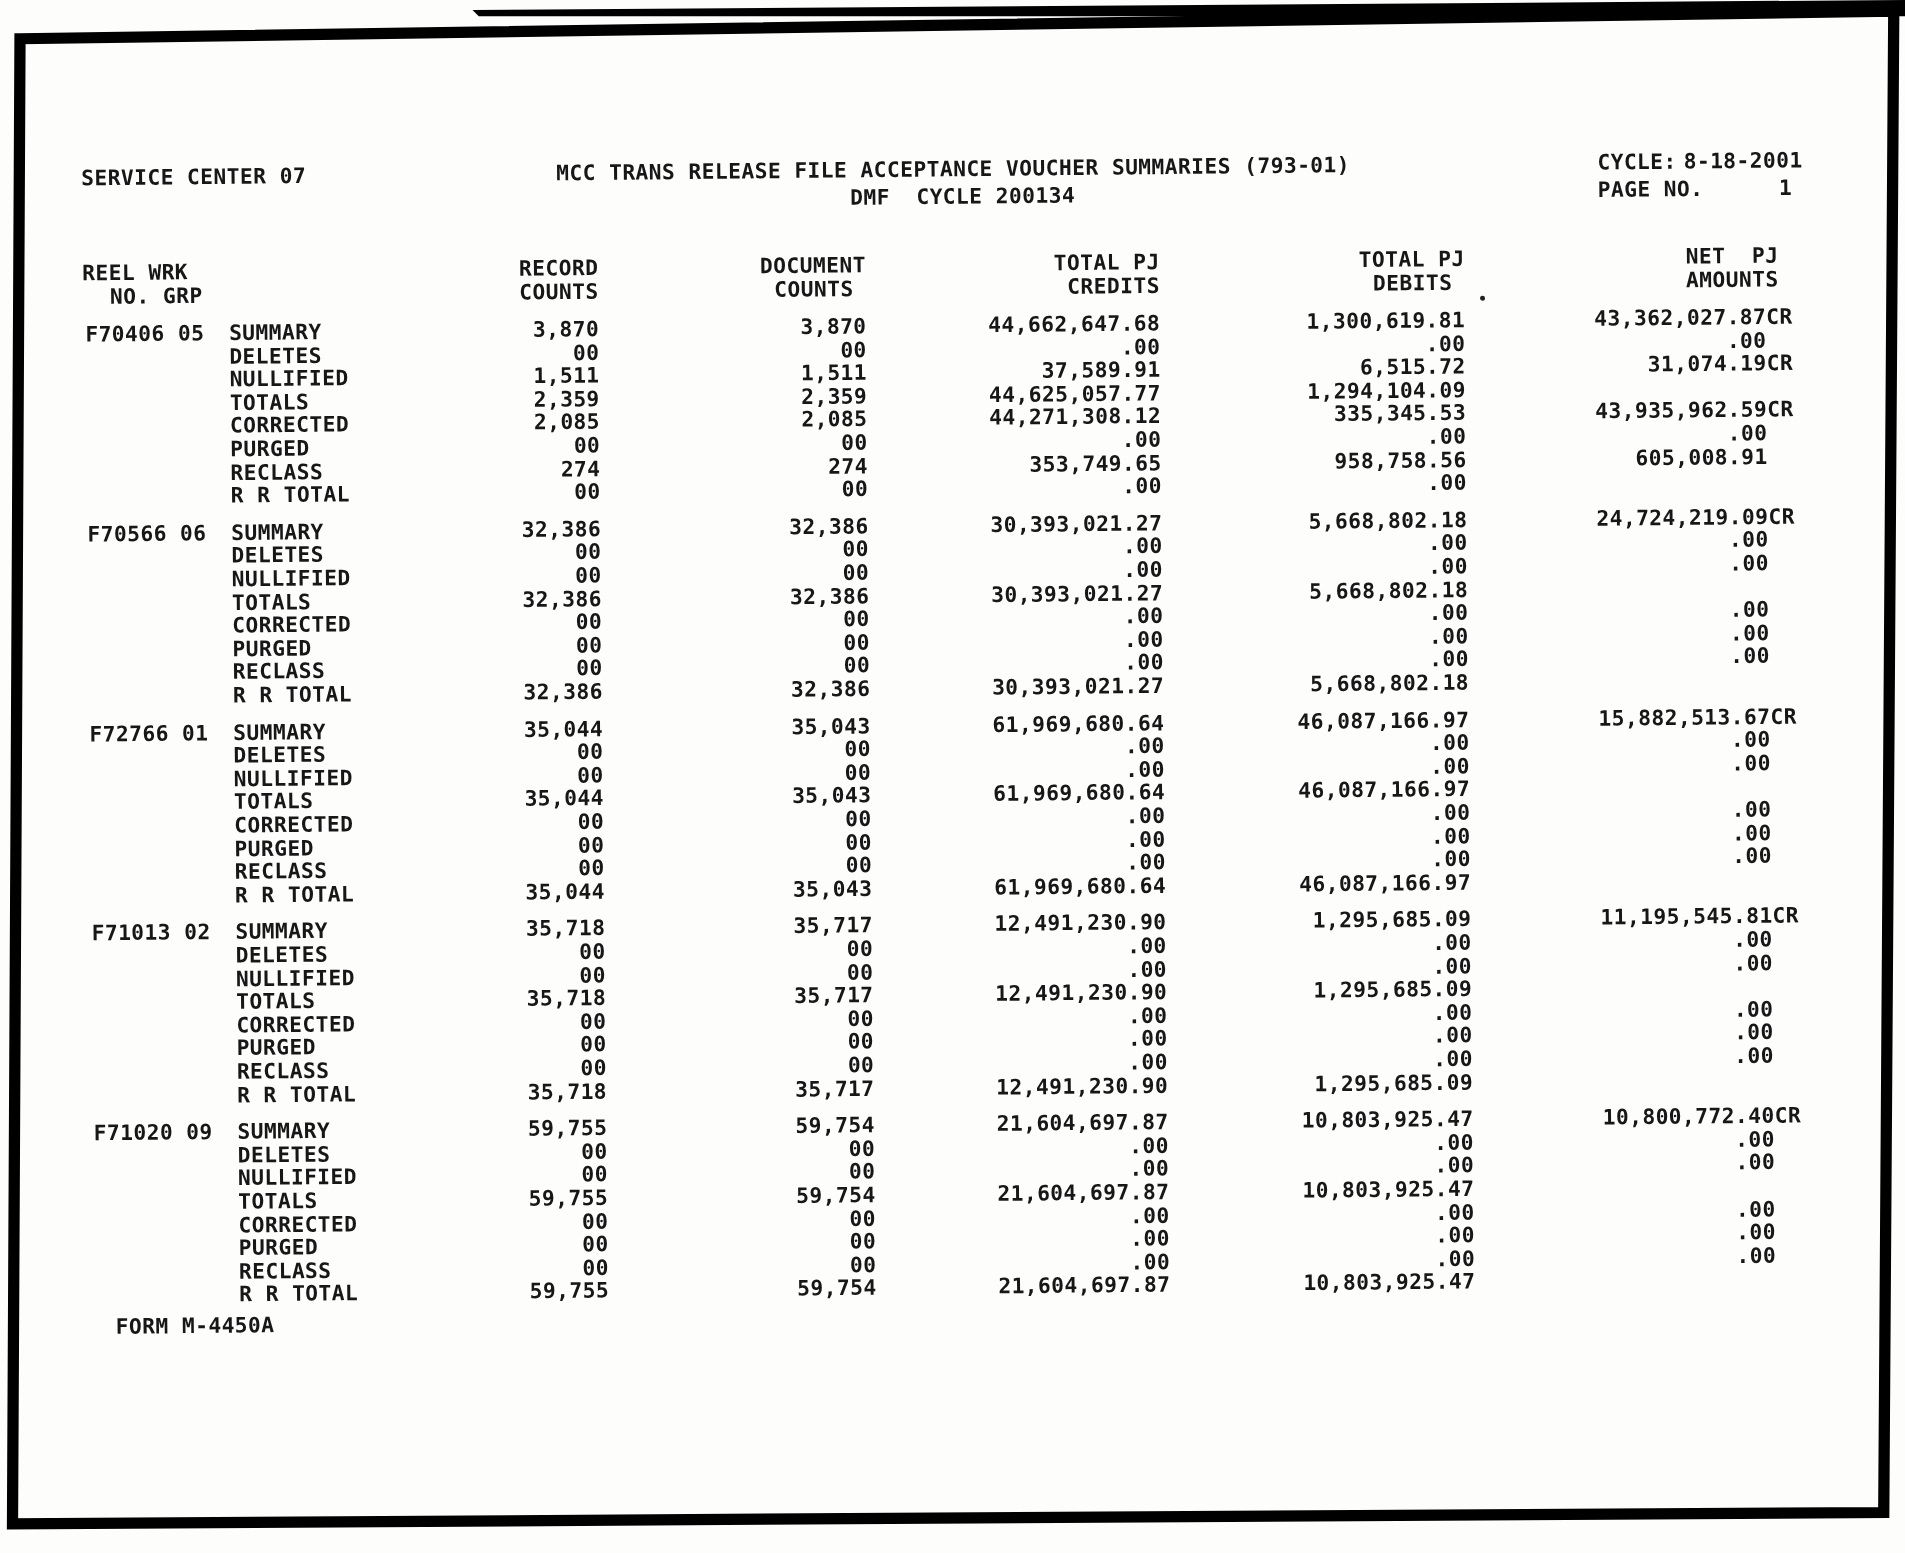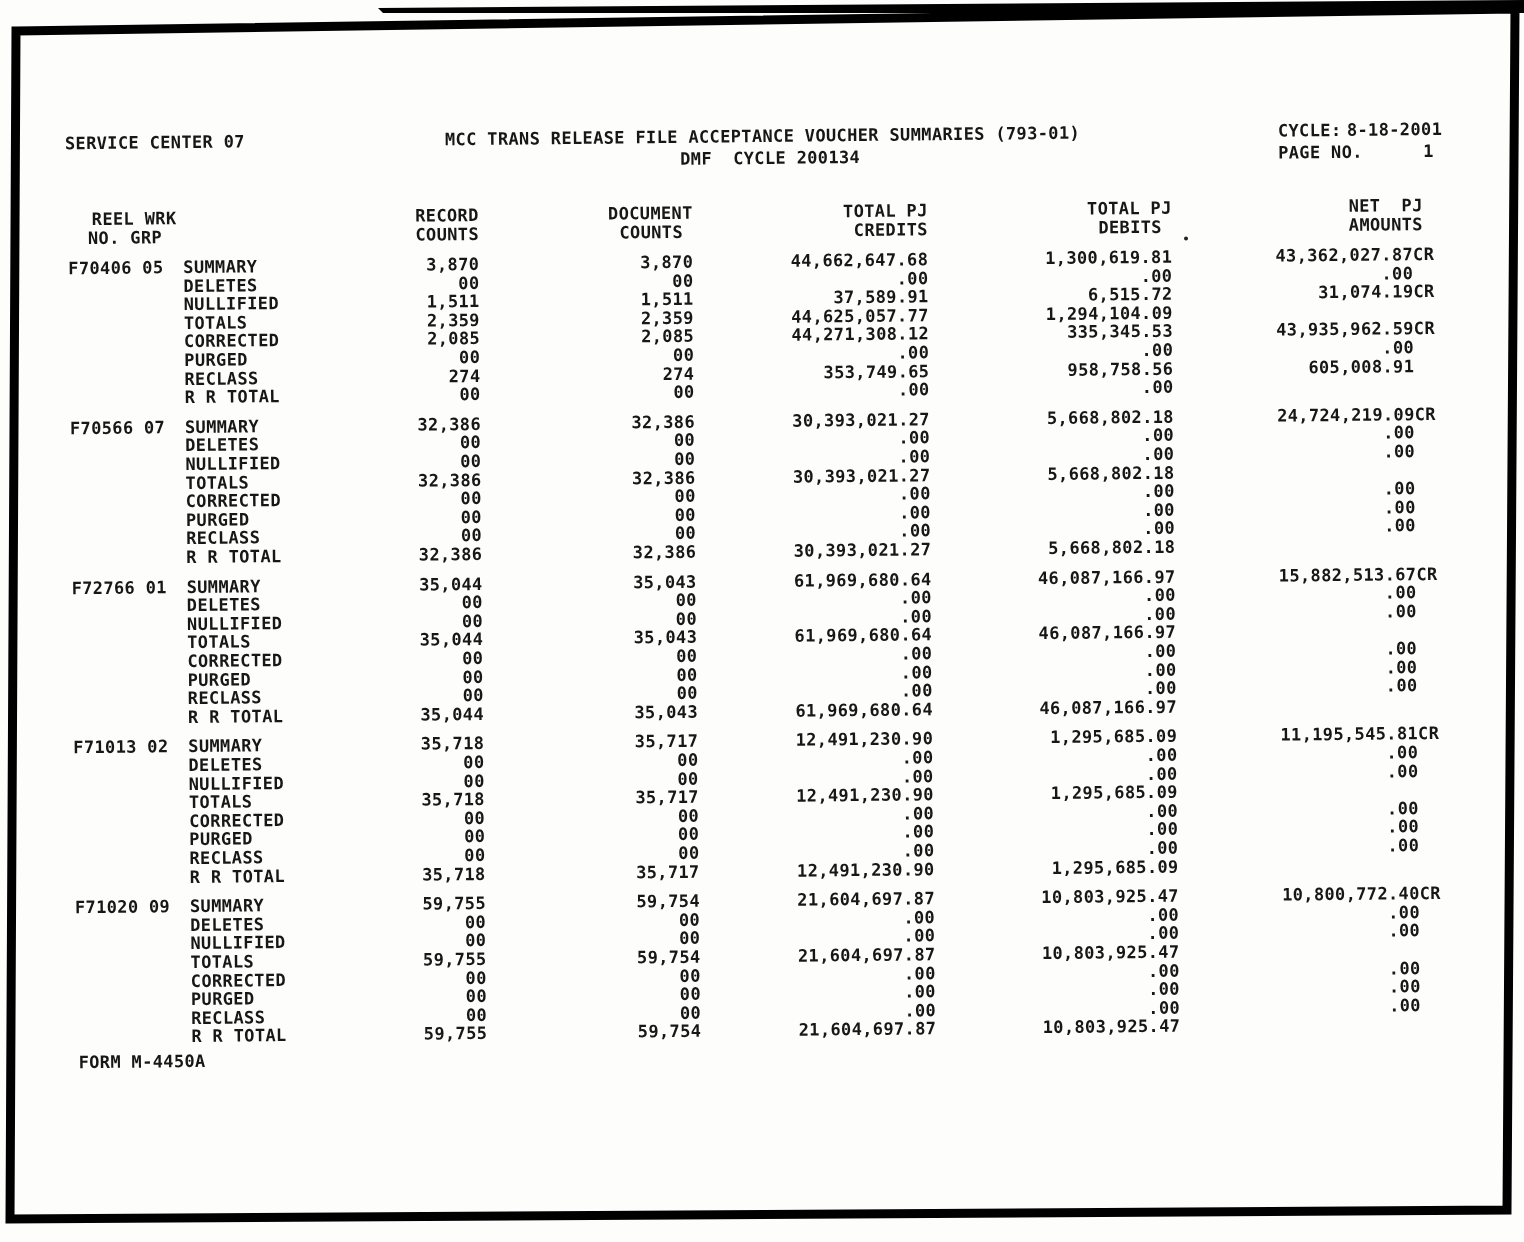--- a/index.html
+++ b/index.html
@@ -45,21 +45,21 @@
   <div id="sheet">
 
     <span class="abs" style="left:70px;top:127px">SERVICE CENTER 07</span>
     <span class="abs" style="left:450px;top:127px">MCC TRANS RELEASE FILE ACCEPTANCE VOUCHER SUMMARIES (793-01)</span>
     <span class="abs" style="left:1283px;top:127px">CYCLE:</span>
     <span class="abs" style="left:1352px;top:127px">8-18-2001</span>
     <span class="abs" style="left:685px;top:149px">DMF  CYCLE 200134</span>
     <span class="abs" style="left:1283px;top:149px">PAGE NO.</span>
     <span class="abs" style="left:1428px;top:149px">1</span>
 
-    <span class="abs h1" style="left:96px">REEL WRK</span>
+    <span class="abs h1" style="left:70px">REEL WRK</span>
     <span class="abs h2" style="left:92px">NO. GRP</span>
     <span class="abs rec h1">RECORD</span>
     <span class="abs rec h2">COUNTS</span>
     <span class="abs doc h1">DOCUMENT</span>
     <span class="abs doc h2 inset">COUNTS</span>
     <span class="abs cr h1">TOTAL PJ</span>
     <span class="abs cr h2">CREDITS</span>
     <span class="abs db h1">TOTAL PJ</span>
     <span class="abs db h2 inset">DEBITS</span>
     <span class="abs net h1 inset11">NET  PJ</span>
@@ -134,21 +134,21 @@
             <span class="cell doc">00</span>
             <span class="cell cr">.00</span>
             <span class="cell db">.00</span>
             <span class="cell net"></span>
           </div>
           </div>
       </div>
 
       <div class="block">
         <span class="cell reel">F70566</span>
-        <span class="cell grp">07</span>
+        <span class="cell grp">06</span>
         <div>
 
         <div class="row">
             <span class="cell lbl">SUMMARY</span>
             <span class="cell rec">32,386</span>
             <span class="cell doc">32,386</span>
             <span class="cell cr">30,393,021.27</span>
             <span class="cell db">5,668,802.18</span>
             <span class="cell net">24,724,219.09CR</span>
           </div>
@@ -422,17 +422,17 @@
             <span class="cell doc">59,754</span>
             <span class="cell cr">21,604,697.87</span>
             <span class="cell db">10,803,925.47</span>
             <span class="cell net"></span>
           </div>
           </div>
       </div>
 
     </div>
 
-    <span class="abs" style="left:74px;top:1046px">FORM M-4450A</span>
+    <span class="abs" style="left:88px;top:1046px">FORM M-4450A</span>
 
     <div class="artifact-dot"></div>
   </div>
 </div>
 
 </body></html>

